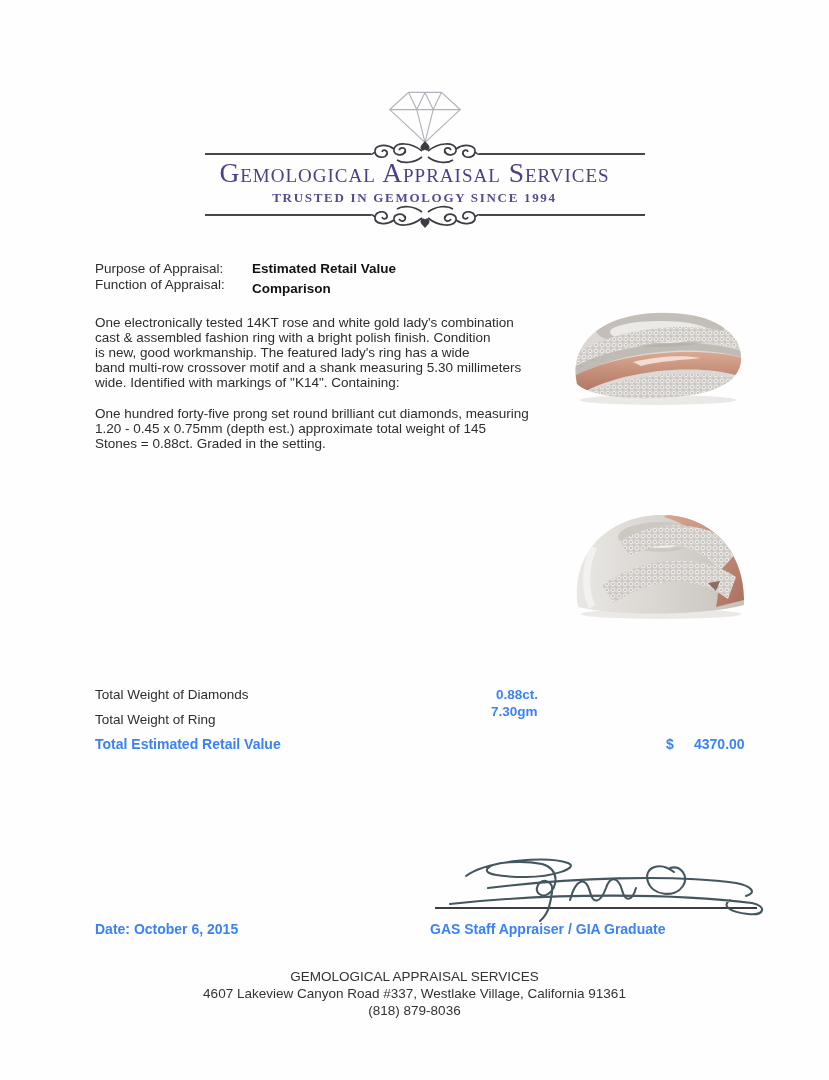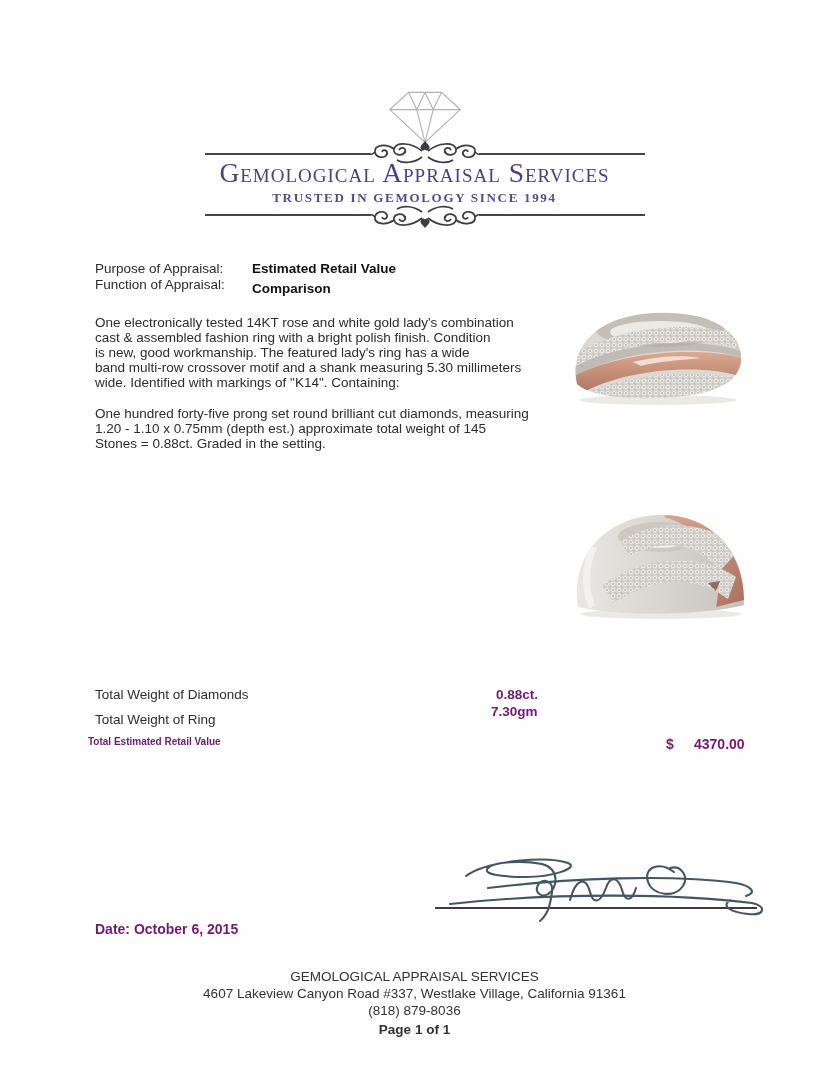--- a/index.html
+++ b/index.html
@@ -23,21 +23,21 @@
     width:829px;text-align:center;
     font-family:"Liberation Serif",serif;
     font-size:13px;letter-spacing:1.7px;color:#554b8d;font-weight:bold;
   }
   .meta-label{font-size:13.5px;color:#2d2d2d;}
   .meta-value{font-size:13.5px;font-weight:bold;color:#121212;}
   .grade-row{display:flex;font-size:13.5px;height:16.5px;}
   .grade-label{width:98px;color:#2d2d2d;}
   .grade-value{font-weight:bold;color:#121212;}
   .totals-label{font-size:13.5px;color:#2d2d2d;}
-  .totals-value{font-size:13.5px;font-weight:bold;color:#701a75;}
+  .totals-value{font-size:13.5px;font-weight:bold;color:#3b82f6;}
   .sig-underline{width:322px;height:2.4px;background:#3b3b40;}
   .footer-line{width:829px;text-align:center;font-size:13.5px;color:#333;}
 </style>
 </head>
 <body>
 
 <div class="page">
 
   <svg class="abs" style="left:384px;top:88px;" width="82" height="58" viewBox="0 0 100 70">
     <g fill="none" stroke="#b3b1b9" stroke-width="1.4">
@@ -94,21 +94,21 @@
   <div class="abs meta-value" style="left:252px;top:261px;">Estimated Retail Value</div>
   <div class="abs meta-label" style="left:95px;top:277px;">Function of Appraisal:</div>
   <div class="abs meta-value" style="left:252px;top:281px;">Comparison</div>
 
   <div class="abs body-text pre" style="left:95px;top:315px;width:480px;">One electronically tested 14KT rose and white gold lady's combination
 cast &amp; assembled fashion ring with a bright polish finish. Condition
 is new, good workmanship. The featured lady's ring has a wide
 band multi-row crossover motif and a shank measuring 5.30 millimeters
 wide. Identified with markings of "K14".  Containing:</div>
   <div class="abs body-text pre" style="left:95px;top:406px;width:480px;">One hundred forty-five prong set round brilliant cut diamonds, measuring
-1.20 - 1.10 x 0.75mm (depth est.) approximate total weight of 145
+1.20 - 0.45 x 0.75mm (depth est.) approximate total weight of 145
 Stones = 0.88ct. Graded in the setting.</div>
 
 
   <svg class="abs" style="left:563px;top:300px;" width="190" height="108" viewBox="0 0 190 108">
     <defs>
       <pattern id="pave1" width="6" height="6" patternUnits="userSpaceOnUse">
         <rect width="6" height="6" fill="#d5d1cc"></rect>
         <circle cx="3" cy="3" r="1.9" fill="#f3f2f0"></circle>
         <circle cx="3" cy="3" r="0.8" fill="#8d8781"></circle>
         <circle cx="0" cy="0" r="0.7" fill="#9a948e"></circle>
@@ -170,35 +170,35 @@
       <path d="M26,44 C17,62 16,86 24,104" stroke="#f4f3f1" stroke-width="7" fill="none" opacity="0.85"></path>
       <path d="M140,80 L152,78 L148,88 Z" fill="#7c5243" opacity="0.8"></path>
     </g>
   </svg>
 
   <div class="abs totals-label" style="left:95px;top:687px;">Total Weight of Diamonds</div>
   <div class="abs totals-value" style="left:496px;top:687px;">0.88ct.</div>
   <div class="abs totals-label" style="left:95px;top:712px;">Total Weight of Ring</div>
   <div class="abs totals-value" style="left:491px;top:704px;">7.30gm</div>
 
-  <div class="abs totals-value" style="left:88px;top:736px;font-size:10px;">Total Estimated Retail Value</div>
+  <div class="abs totals-value" style="left:95px;top:736px;font-size:14px;">Total Estimated Retail Value</div>
   <div class="abs totals-value" style="left:666px;top:736px;font-size:14px;">$</div>
   <div class="abs totals-value" style="left:694px;top:736px;font-size:14px;">4370.00</div>
 
   <div class="abs sig-underline" style="left:435px;top:907px;"></div>
   <svg class="abs" style="left:430px;top:848px;" width="345" height="78" viewBox="0 0 345 78">
     <g fill="none" stroke="#44565e" stroke-width="2.1" stroke-linecap="round">
       <path d="M36,28 C58,12 118,8 138,15 C150,20 122,29 96,29 C70,29 52,26 58,20 C63,14 92,12 112,16"></path>
       <path d="M112,16 C130,21 128,40 118,46 C112,50 104,45 108,37 C112,29 124,33 122,44 C120,58 118,66 110,73"></path>
       <path d="M140,52 C146,30 156,28 160,44 C163,56 170,56 176,40 C180,28 188,28 192,42 C195,54 202,54 206,40"></path>
       <path d="M244,24 C230,13 213,19 218,34 C223,48 245,50 253,38 C259,28 251,17 240,20"></path>
       <path d="M58,40 C140,30 240,26 306,35 C322,38 327,45 316,48"></path>
       <path d="M20,56 C130,44 250,46 322,55 C337,58 335,68 318,66 C300,64 291,58 300,52"></path>
     </g>
   </svg>
   <div class="abs totals-value" style="left:95px;top:921px;font-size:14px;">Date: October 6, 2015</div>
+  <div class="abs totals-value" style="left:430px;top:921px;font-size:14px;">GAS Staff Appraiser / GIA Graduate</div>
 
   <div class="abs footer-line" style="top:969px;">GEMOLOGICAL APPRAISAL SERVICES</div>
   <div class="abs footer-line" style="top:986px;">4607 Lakeview Canyon Road #337, Westlake Village, California 91361</div>
   <div class="abs footer-line" style="top:1003px;">(818) 879-8036</div>
-  <div class="abs footer-line b" style="top:1022px;">Page 1 of 1</div>
 
 </div>
 
 </body></html>

